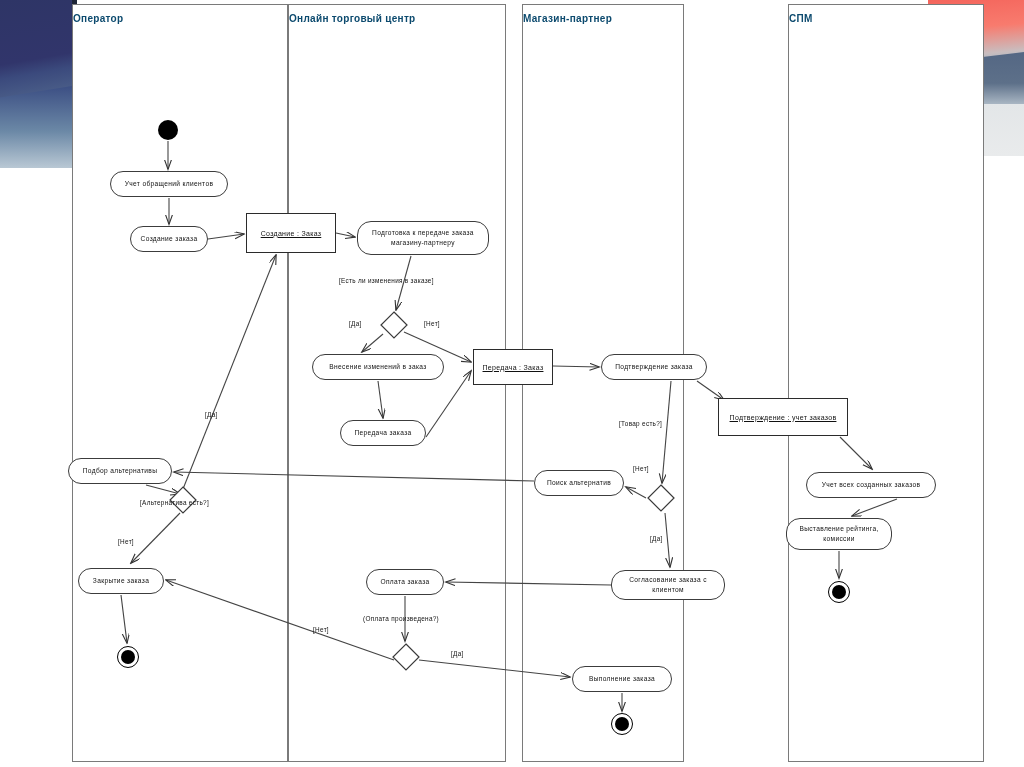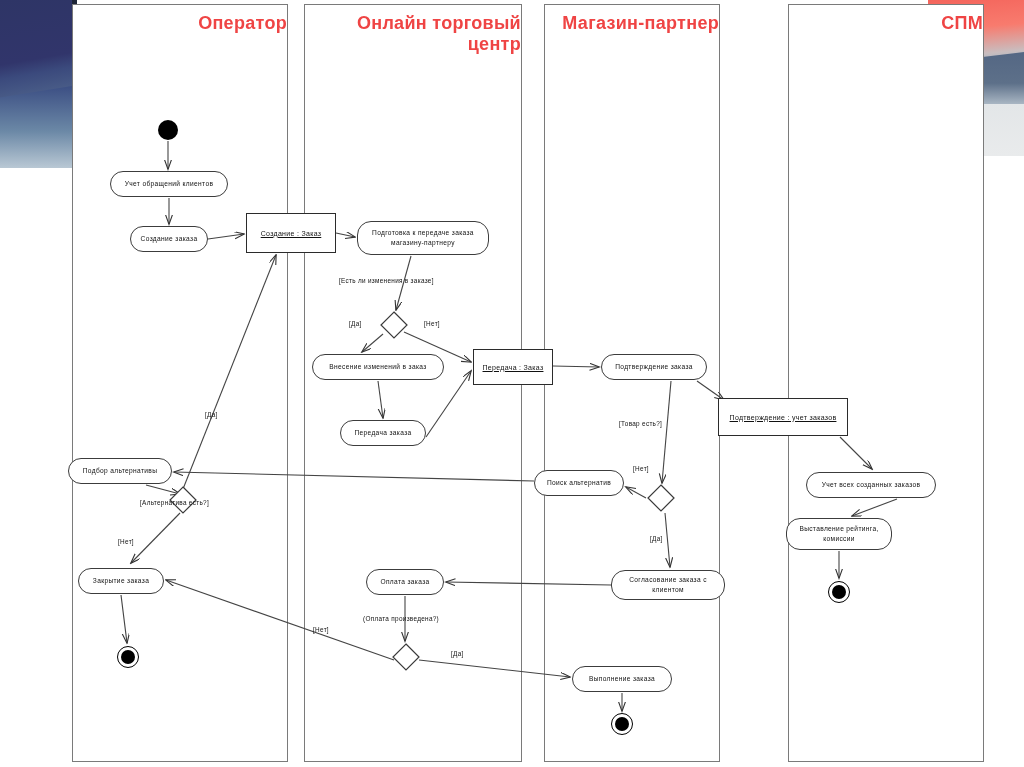--- a/index.html
+++ b/index.html
@@ -61,24 +61,24 @@
     top: 4px;
     height: 758px;
     background: #ffffff;
     border: 1.6px solid #7a7a7a;
     box-sizing: border-box;
   }
   .lane-title {
     position: absolute;
     top: 8px;
     width: 100%;
-    text-align: right;
-    font-size: 18px;
+    text-align: left;
+    font-size: 10px;
     font-weight: bold;
-    color: #ef4444;
+    color: #0c4a6e;
     letter-spacing: 0.3px;
   }
 
   
   svg.canvas {
     position: absolute;
     left: 0; top: 0;
     width: 1024px;
     height: 767px;
     pointer-events: none;
@@ -157,24 +157,24 @@
   <div class="deco-left-edge"></div>
 
   <div class="deco-right">
     <div class="deco-right-band"></div>
   </div>
   <div class="deco-right-tail"></div>
 
   <div class="lane" style="left:72px;width:216px;">
     <div class="lane-title">Оператор</div>
   </div>
-  <div class="lane" style="left:304px;width:218px;">
+  <div class="lane" style="left:288px;width:218px;">
     <div class="lane-title">Онлайн торговый центр</div>
   </div>
-  <div class="lane" style="left:544px;width:176px;">
+  <div class="lane" style="left:522px;width:162px;">
     <div class="lane-title">Магазин-партнер</div>
   </div>
   <div class="lane" style="left:788px;width:196px;">
     <div class="lane-title">СПМ</div>
   </div>
 
   <svg class="canvas" viewBox="0 0 1024 767">
     <defs>
       <marker id="ah" markerWidth="10" markerHeight="10" refX="8.6" refY="3.2" orient="auto" markerUnits="strokeWidth">
         <path d="M0,0 L9,3.2 L0,6.4" fill="none" stroke="#333" stroke-width="1"></path>

